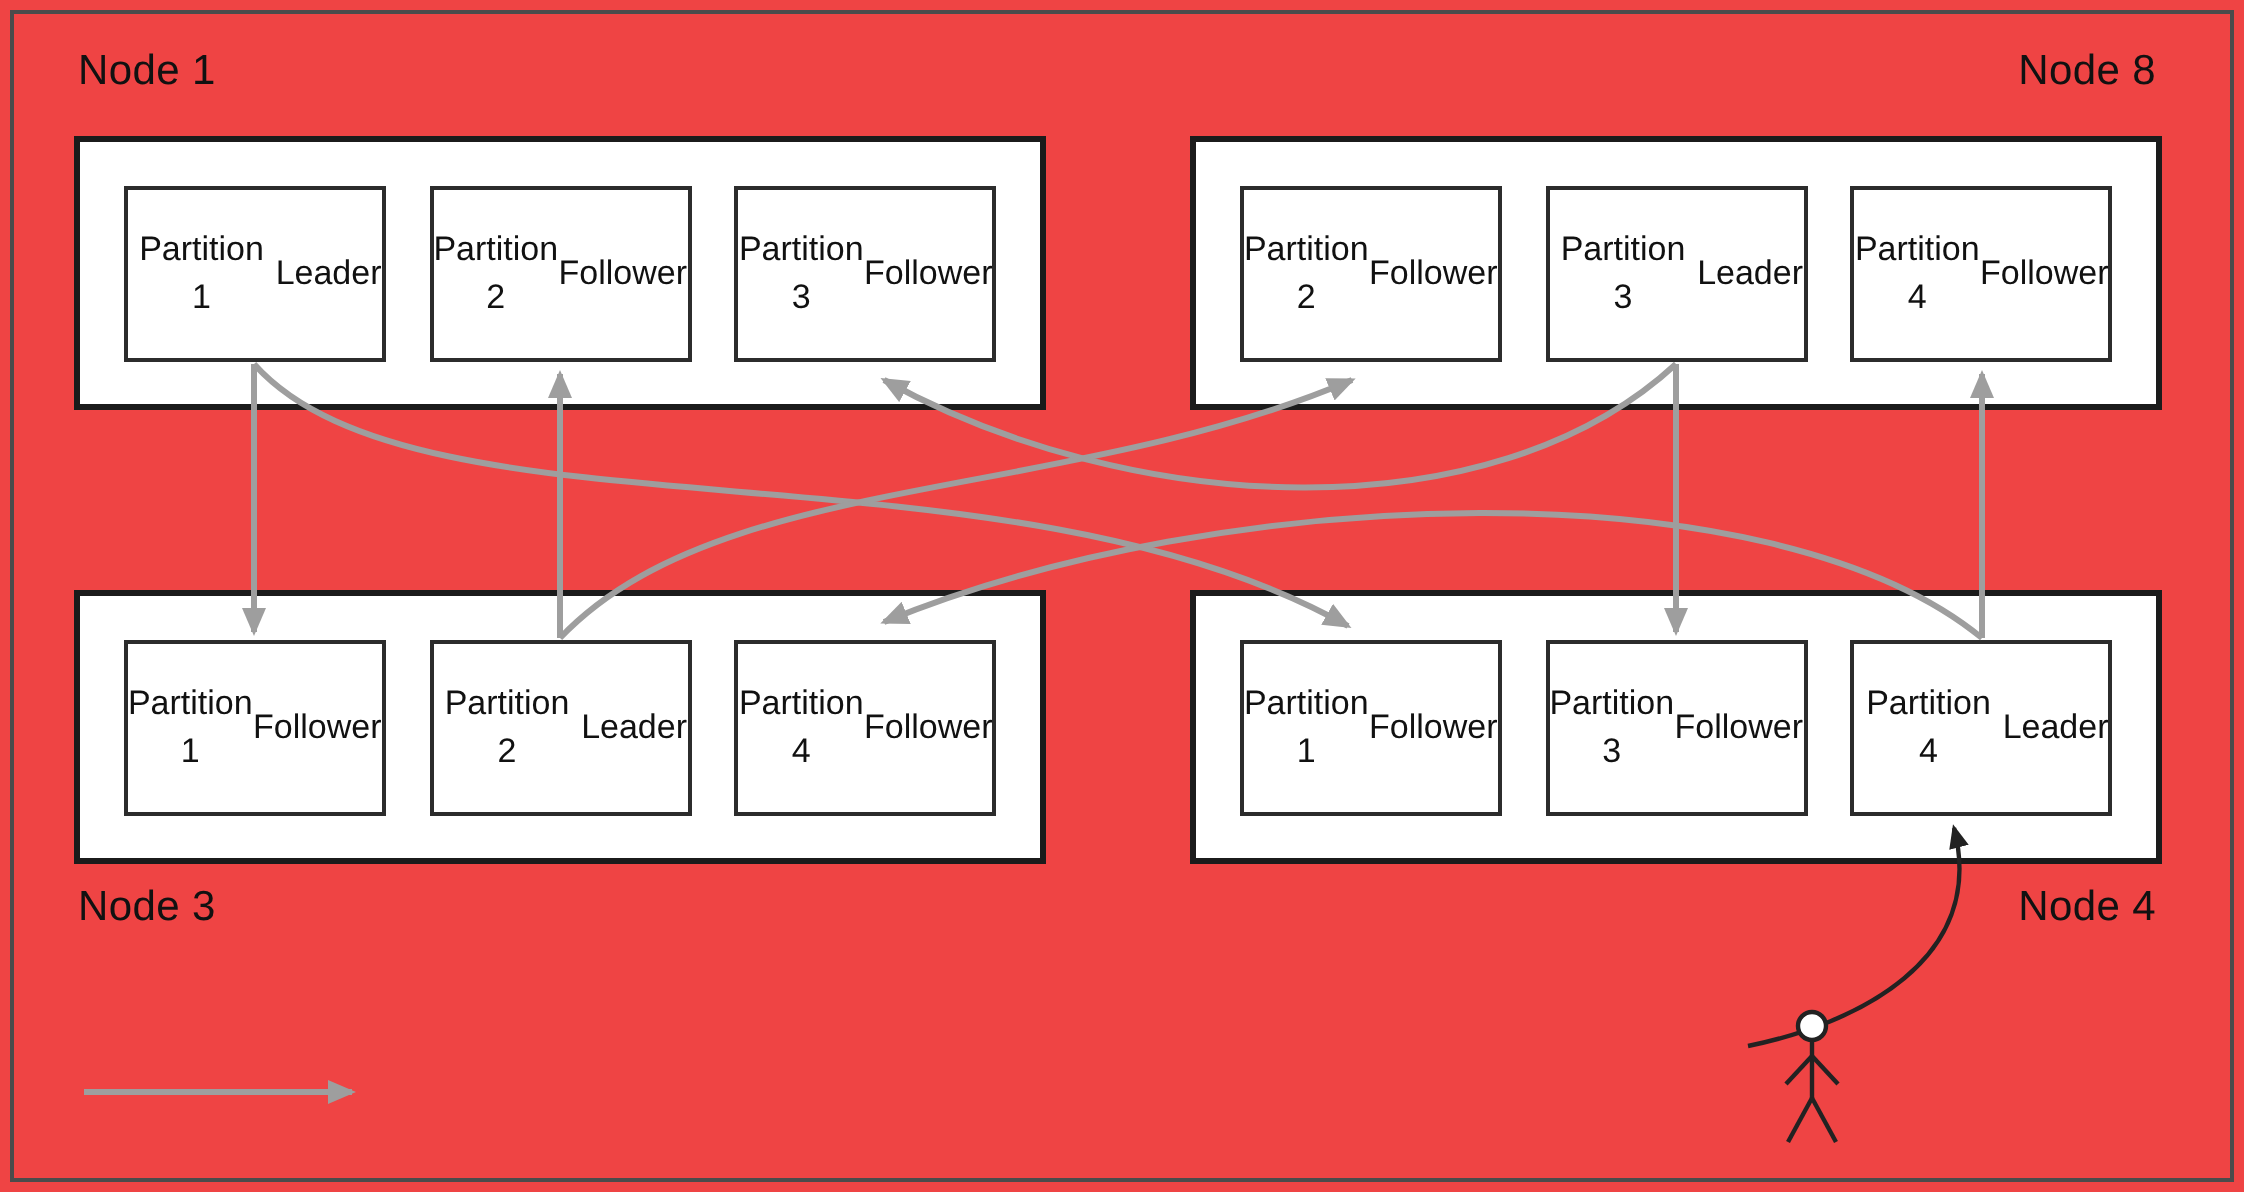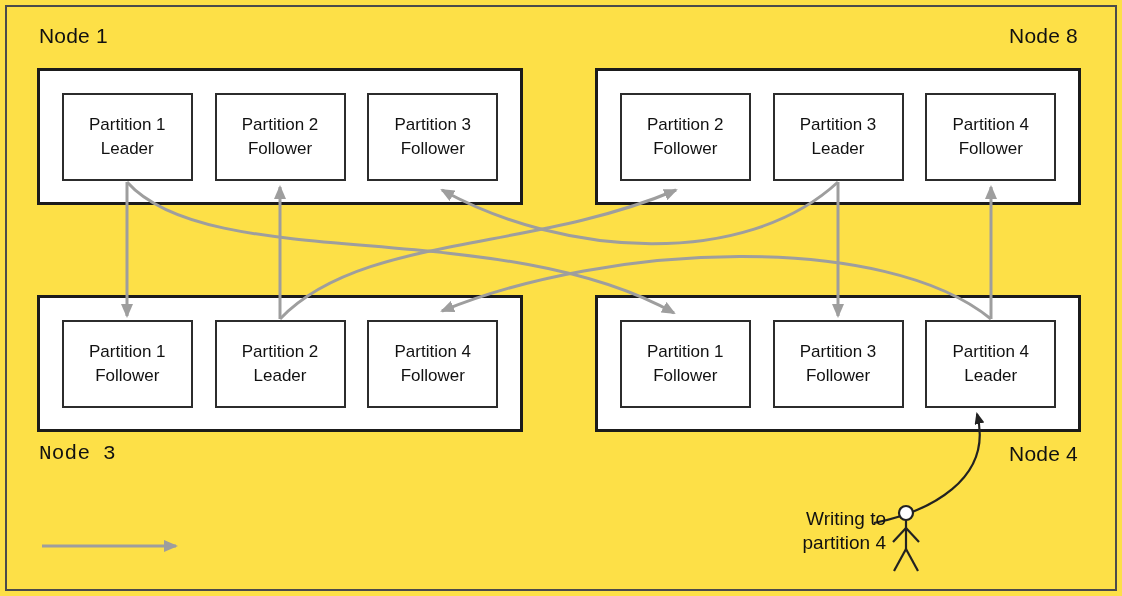--- a/index.html
+++ b/index.html
@@ -5,21 +5,21 @@
   * { margin: 0; padding: 0; box-sizing: border-box; }
   html, body { background: #ffffff; }
   body {
     font-family: "Liberation Sans", sans-serif;
     color: #111111;
   }
   .canvas {
     position: relative;
     width: 1122px;
     height: 596px;
-    background: #fde047;
+    background: #ef4444;
     overflow: hidden;
   }
   .frame {
     position: absolute;
     inset: 5px;
     border: 2px solid #4b4b4b;
     background: transparent;
   }
   .node-box {
     position: absolute;
@@ -32,35 +32,35 @@
   .pos-box-n1 { left: 37px;  top: 68px;  width: 486px; height: 137px; }
   .pos-box-n2 { left: 595px; top: 68px;  width: 486px; height: 137px; }
   .pos-box-n3 { left: 37px;  top: 295px; width: 486px; height: 137px; }
   .pos-box-n4 { left: 595px; top: 295px; width: 486px; height: 137px; }
   .partition {
     width: 131px;
     height: 88px;
     border: 2px solid #2c2c2c;
     background: #ffffff;
     display: flex;
-    flex-direction: column;
+    flex-direction: row;
     align-items: center;
     justify-content: center;
     text-align: center;
     font-size: 17px;
     line-height: 1.4;
   }
   .node-label {
     position: absolute;
     font-size: 21px;
     letter-spacing: 0.2px;
   }
   .pos-n1 { left: 39px;   top: 24px; }
   .pos-n2 { right: 44px;  top: 24px; text-align: right; }
-  .pos-n3 { left: 39px;   top: 442px; font-family: Liberation Mono, monospace; }
+  .pos-n3 { left: 39px;   top: 442px; }
   .pos-n4 { right: 44px;  top: 442px; text-align: right; margin-left: 40px; }
   .overlay {
     position: absolute;
     left: 0; top: 0;
     width: 1122px;
     height: 596px;
     pointer-events: none;
   }
   .arrow {
     fill: none;
@@ -196,18 +196,14 @@
       <circle class="ink-head" cx="906" cy="513" r="7"></circle>
       <path class="ink" d="M 906 520 L 906 549"></path>
       <path class="ink" d="M 906 528 L 893 542"></path>
       <path class="ink" d="M 906 528 L 919 542"></path>
       <path class="ink" d="M 906 549 L 894 571"></path>
       <path class="ink" d="M 906 549 L 918 571"></path>
     </g>
   </svg>
 
 
-  <div class="annotation-text">
-    <span>Writing to</span>
-    <span>partition 4</span>
-  </div>
 
 </div>
 
 </body></html>

